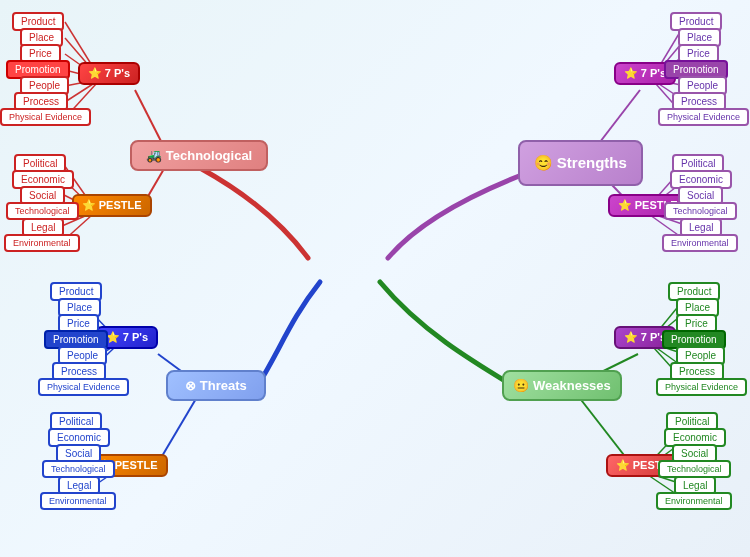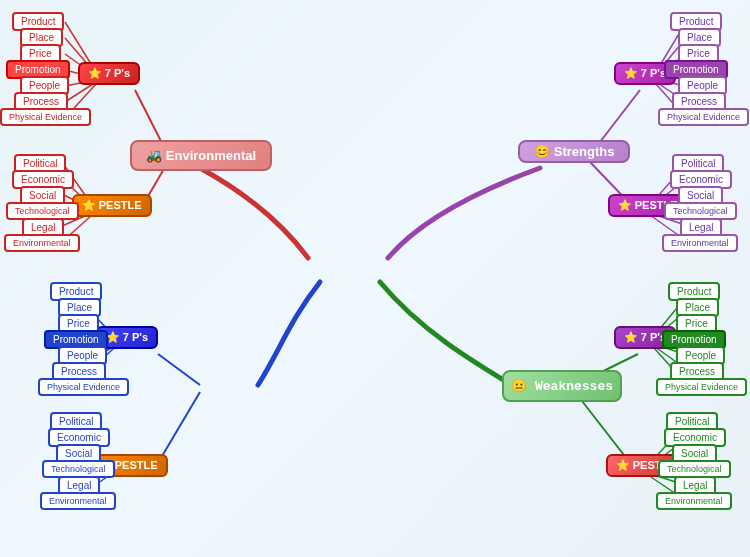--- a/index.html
+++ b/index.html
@@ -50,40 +50,39 @@
       border-color: #c06060;
       color: white;
       font-size: 13px;
       padding: 6px 14px;
       border-radius: 8px;
     }
     .node-strengths {
       background: linear-gradient(135deg, #d0a0e0, #b880cc);
       border-color: #9060aa;
       color: white;
-      font-size: 13px;
-      padding: 2px 14px;
+      font-size: 15px;
+      padding: 12px 14px;
       border-radius: 8px;
     }
     .node-threats {
       background: linear-gradient(135deg, #a0c0ff, #80a0ee);
       border-color: #6080cc;
       color: white;
       font-size: 13px;
       padding: 6px 14px;
       border-radius: 8px;
     }
     .node-weaknesses {
       background: linear-gradient(135deg, #a0e0a0, #70c070);
       border-color: #50a050;
       color: white;
       font-size: 13px;
       padding: 6px 0;
       border-radius: 8px;
-      font-family: Liberation Mono, monospace;
     }
     
     .node-7ps-red {
       background: linear-gradient(135deg, #ff4444, #cc2222);
       border-color: #aa0000;
       color: white;
       font-size: 11px;
       padding: 3px 8px;
       border-radius: 6px;
     }
@@ -267,27 +266,30 @@
     <line x1="648" y1="465" x2="688" y2="422" stroke="#228822" stroke-width="1.5"></line>
     <line x1="648" y1="467" x2="688" y2="438" stroke="#228822" stroke-width="1.5"></line>
     <line x1="648" y1="469" x2="688" y2="454" stroke="#228822" stroke-width="1.5"></line>
     <line x1="648" y1="471" x2="688" y2="470" stroke="#228822" stroke-width="1.5"></line>
     <line x1="648" y1="473" x2="688" y2="486" stroke="#228822" stroke-width="1.5"></line>
     <line x1="648" y1="475" x2="688" y2="502" stroke="#228822" stroke-width="1.5"></line>
   </svg>
 
 
   <div class="node node-opportunities" style="left:130px; top:140px; min-width:130px;">
-    <span>🚜 Environmental</span>
+    <span>🚜 Technological</span>
   </div>
 
   <div class="node node-strengths" style="left:518px; top:140px; min-width:110px;">
     <span>😊 Strengths</span>
   </div>
 
+  <div class="node node-threats" style="left:166px; top:370px; min-width:100px;">
+    <span>⊗ Threats</span>
+  </div>
 
   <div class="node node-weaknesses" style="left:502px; top:370px; min-width:120px;">
     <span>😐 Weaknesses</span>
   </div>
 
   <div class="node node-7ps-red" style="left:78px; top:62px;">
     <span>⭐ 7 P's</span>
   </div>
 
   <div class="node leaf-red" style="left:12px; top:12px;">Product</div>

